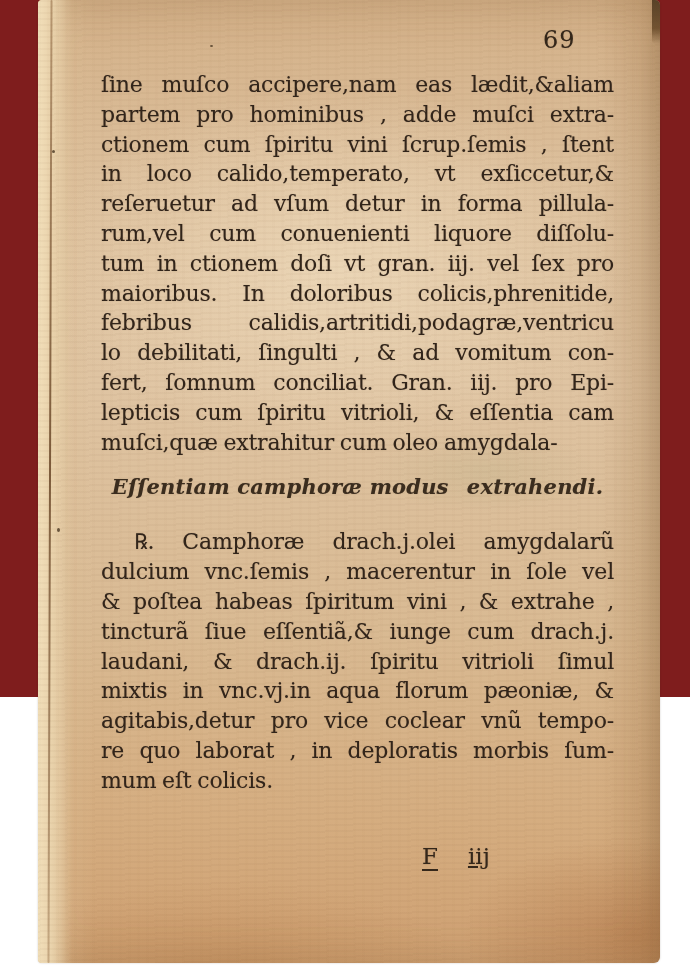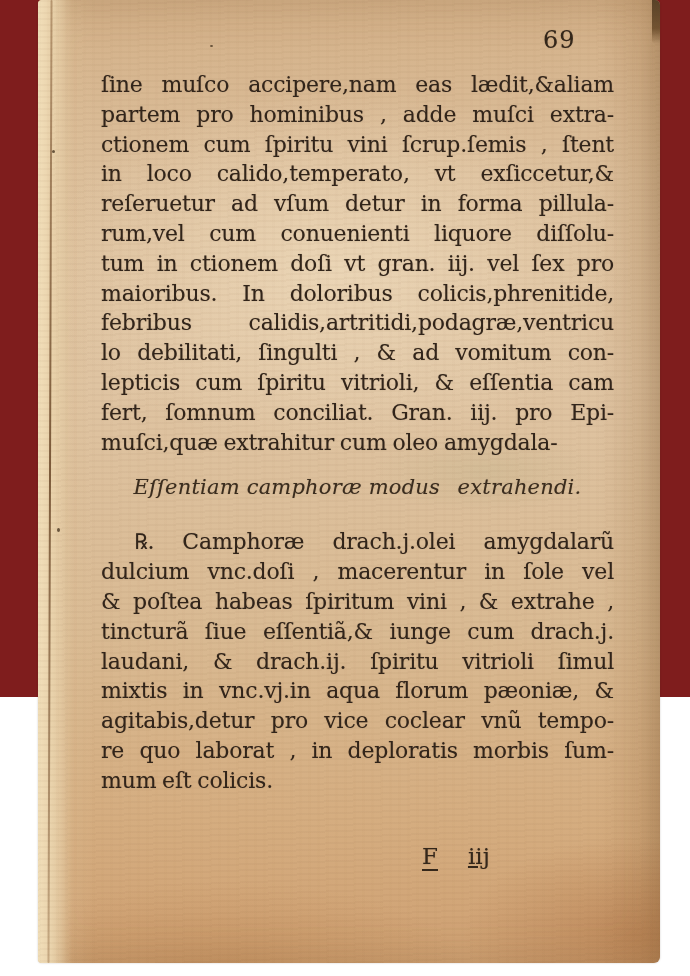--- a/index.html
+++ b/index.html
@@ -107,20 +107,21 @@
   .para2 .line:first-child { text-indent: 33px; }
   .heading {
     margin-top: 16px;
     margin-bottom: 26px;
     line-height: 28px;
     font-size: 21px;
     font-style: italic;
     text-align: center;
     letter-spacing: 0.2px;
     color: #3a2c1e;
+    font-weight: bold;
   }
   .signature {
     position: absolute;
     left: 384px; top: 843px;
     z-index: 2;
     font-size: 23px;
     color: #33261a;
     text-shadow: 0 0 1px rgba(51,38,26,0.35);
   }
   .sig-f {
@@ -156,30 +157,30 @@
           <div class="line">ſine muſco accipere,nam eas lædit,&amp;aliam</div>
           <div class="line">partem pro hominibus , adde muſci extra-</div>
           <div class="line">ctionem cum ſpiritu vini ſcrup.ſemis , ſtent</div>
           <div class="line">in loco calido,temperato, vt exſiccetur,&amp;</div>
           <div class="line">reſeruetur ad vſum detur in forma pillula-</div>
           <div class="line">rum,vel cum conuenienti liquore diſſolu-</div>
           <div class="line">tum in ctionem doſi vt gran. iij. vel ſex pro</div>
           <div class="line">maioribus. In doloribus colicis,phrenitide,</div>
           <div class="line">febribus calidis,artritidi,podagræ,ventricu</div>
           <div class="line">lo debilitati, ſingulti , &amp; ad vomitum con-</div>
+          <div class="line">fert, ſomnum conciliat. Gran. iij. pro Epi-</div>
           <div class="line">lepticis cum ſpiritu vitrioli, &amp; eſſentia cam</div>
-          <div class="line">fert, ſomnum conciliat. Gran. iij. pro Epi-</div>
           <div class="line">muſci,quæ extrahitur cum oleo amygdala-</div>
         </div>
 
       <div class="heading">Eſſentiam camphoræ modus  extrahendi.</div>
 
       <div class="para para2">
           <div class="line">℞. Camphoræ drach.j.olei amygdalarũ</div>
-          <div class="line">dulcium vnc.doſi , macerentur in ſole vel</div>
+          <div class="line">dulcium vnc.ſemis , macerentur in ſole vel</div>
           <div class="line">&amp; poſtea habeas ſpiritum vini , &amp; extrahe ,</div>
           <div class="line">tincturã ſiue eſſentiã,&amp; iunge cum drach.j.</div>
           <div class="line">laudani, &amp; drach.ij. ſpiritu vitrioli ſimul</div>
           <div class="line">mixtis in vnc.vj.in aqua florum pæoniæ, &amp;</div>
           <div class="line">agitabis,detur pro vice coclear vnũ tempo-</div>
           <div class="line">re quo laborat , in deploratis morbis ſum-</div>
           <div class="line">mum eſt colicis.</div>
         </div>
     </div>
 

